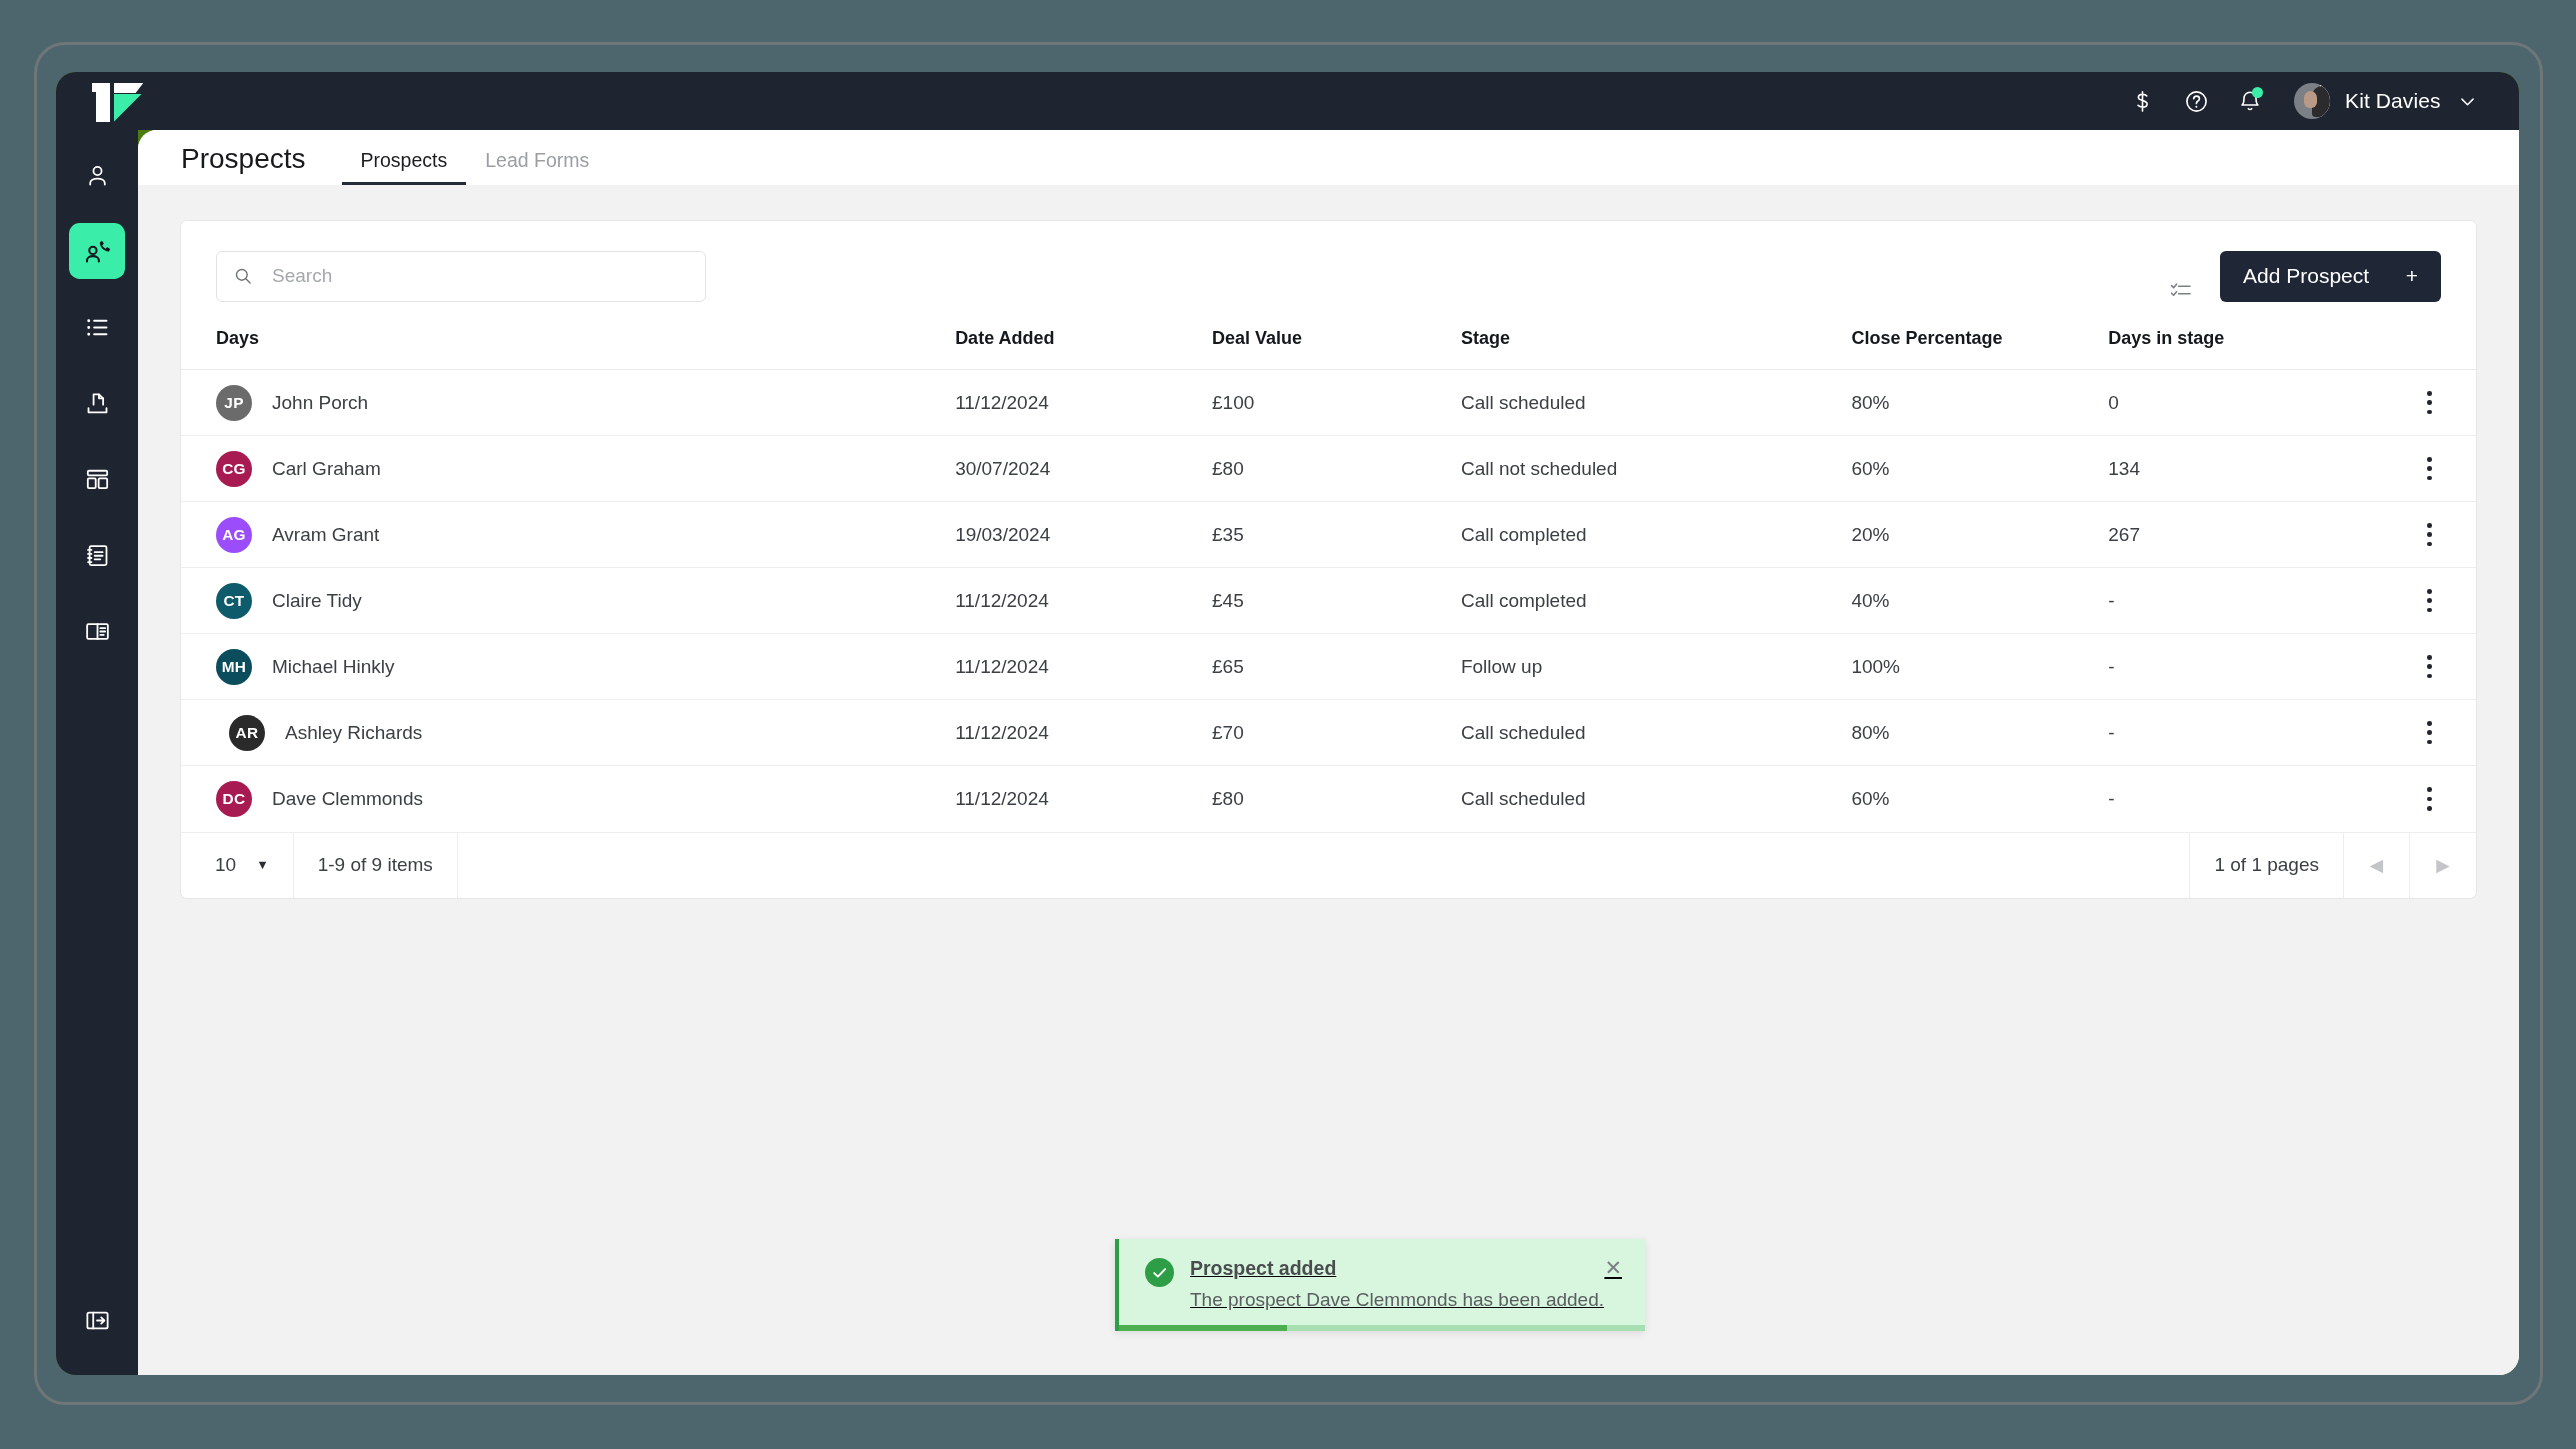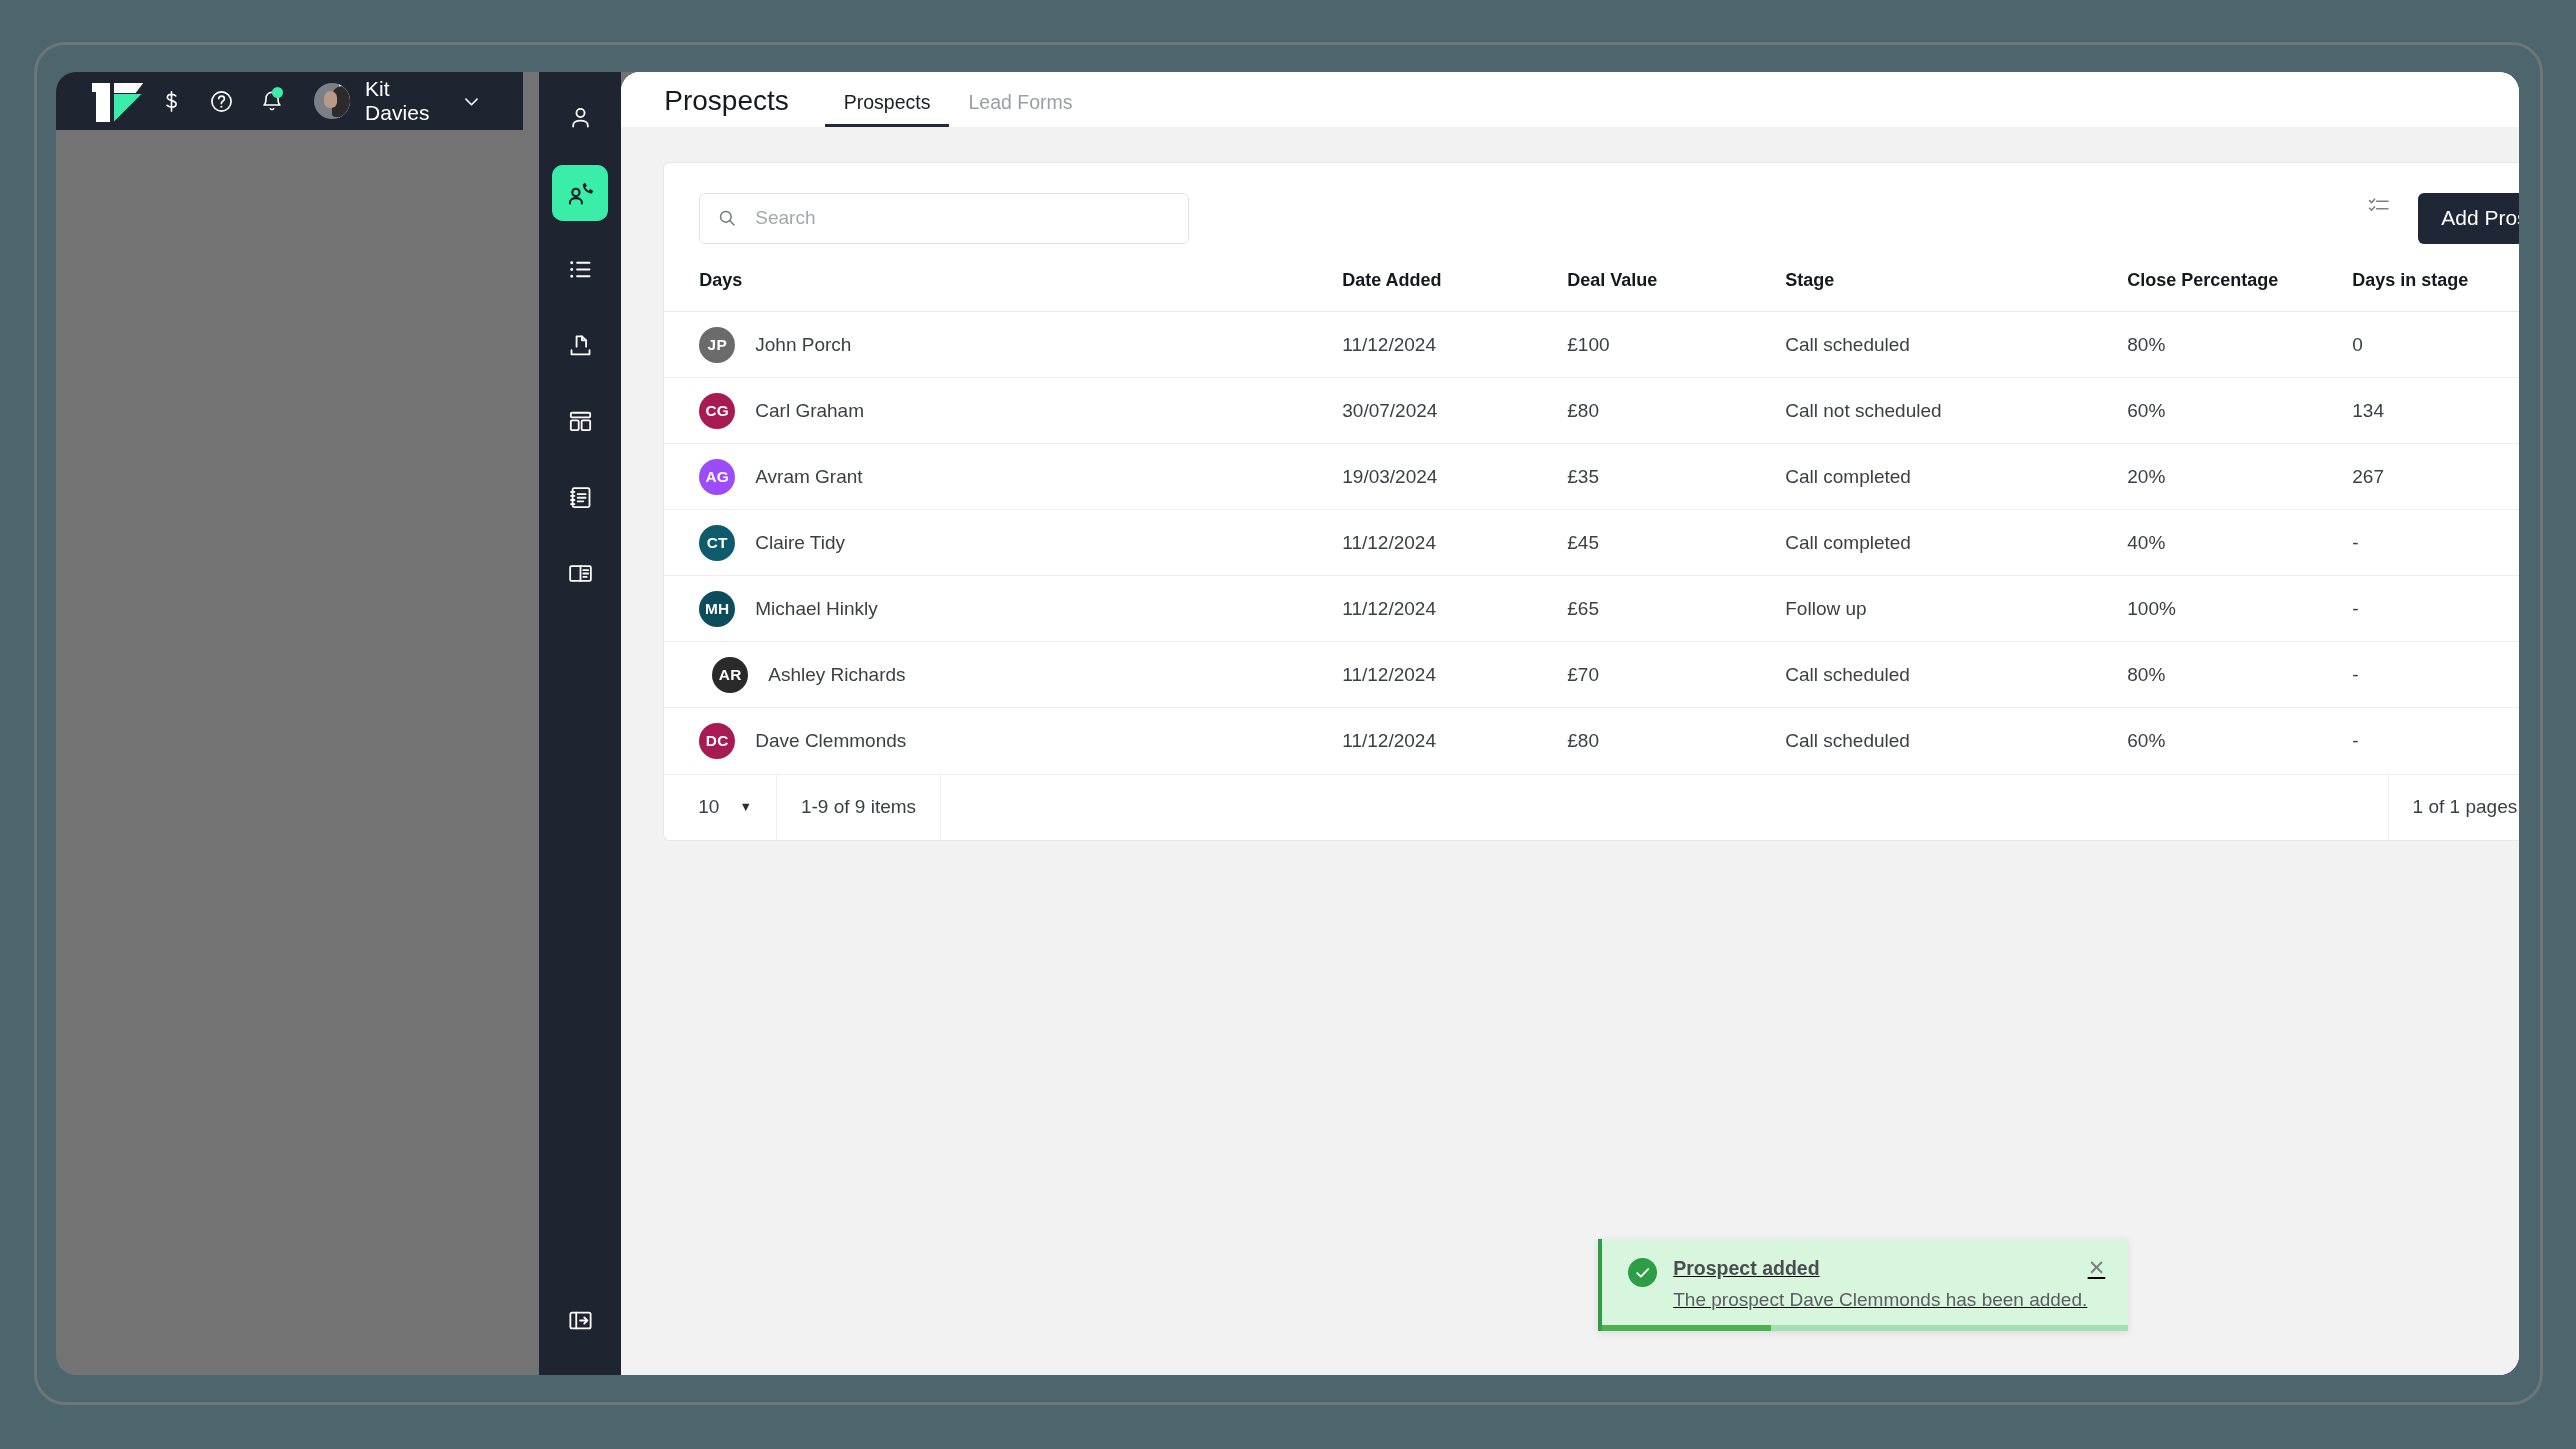--- a/index.html
+++ b/index.html
@@ -21,25 +21,24 @@
     width: 2509px; height: 1363px;
     border: 3.4px solid #6e7678;
     border-radius: 31px;
     background: transparent;
   }
   #app-shell {
     position: absolute;
     left: 56px; top: 72px;
     width: 2463px; height: 1303px;
     border-radius: 20px;
-    background: #737373;
+    background: #4d7c0f;
     overflow: hidden;
     display: flex;
-    flex-direction: row;
-    gap: 16px;
+    flex-direction: column;
   }
   
   #topbar {
     height: 58px;
     flex: 0 0 58px;
     background: #1e2430;
     display: flex;
     align-items: center;
     padding: 0 42px 0 21.5px;
   }
@@ -189,21 +188,21 @@
   }
   
   #table-card {
     background: #ffffff;
     border: 0.7px solid #e6e6e6;
     border-radius: 6.7px;
     overflow: hidden;
   }
   #card-toolbar {
     display: flex;
-    align-items: flex-start;
+    align-items: flex-end;
     padding: 29.5px 35px 20px 35px;
   }
   #search-wrap {
     position: relative;
     width: 490px; height: 51px;
   }
   #search-input {
     width: 100%; height: 100%;
     border: 0.7px solid #e2e2e2;
     border-radius: 6px;

